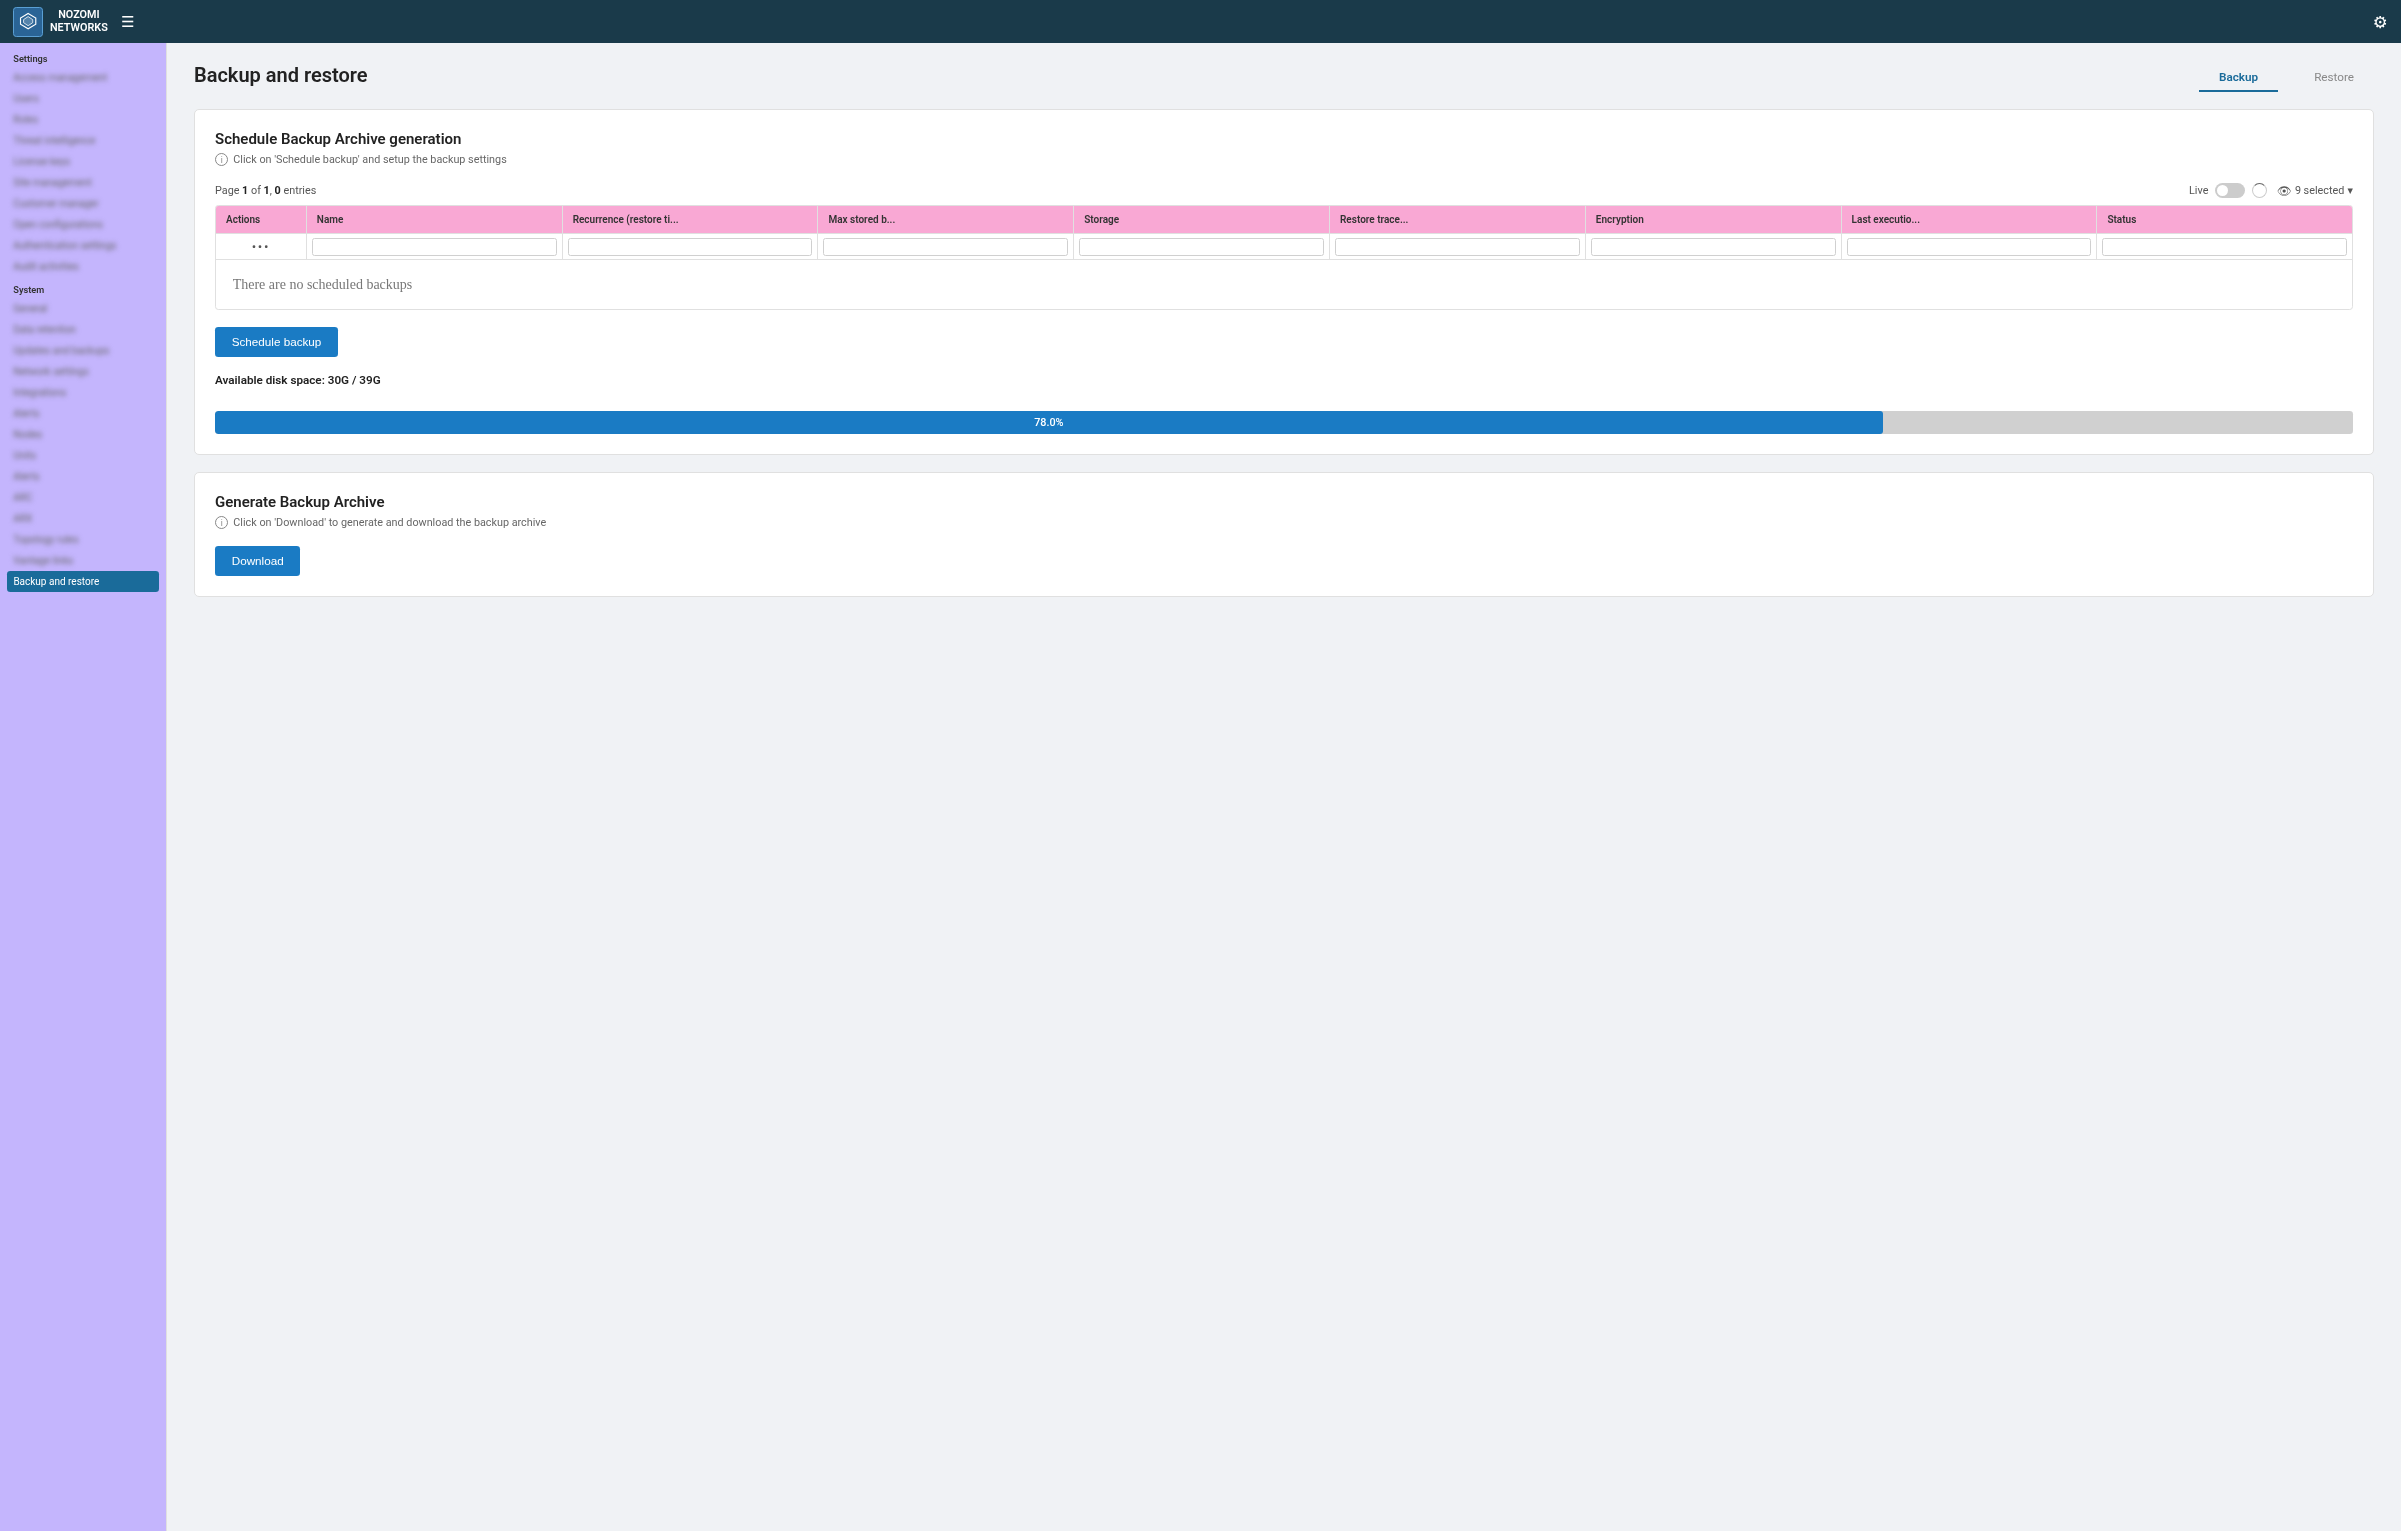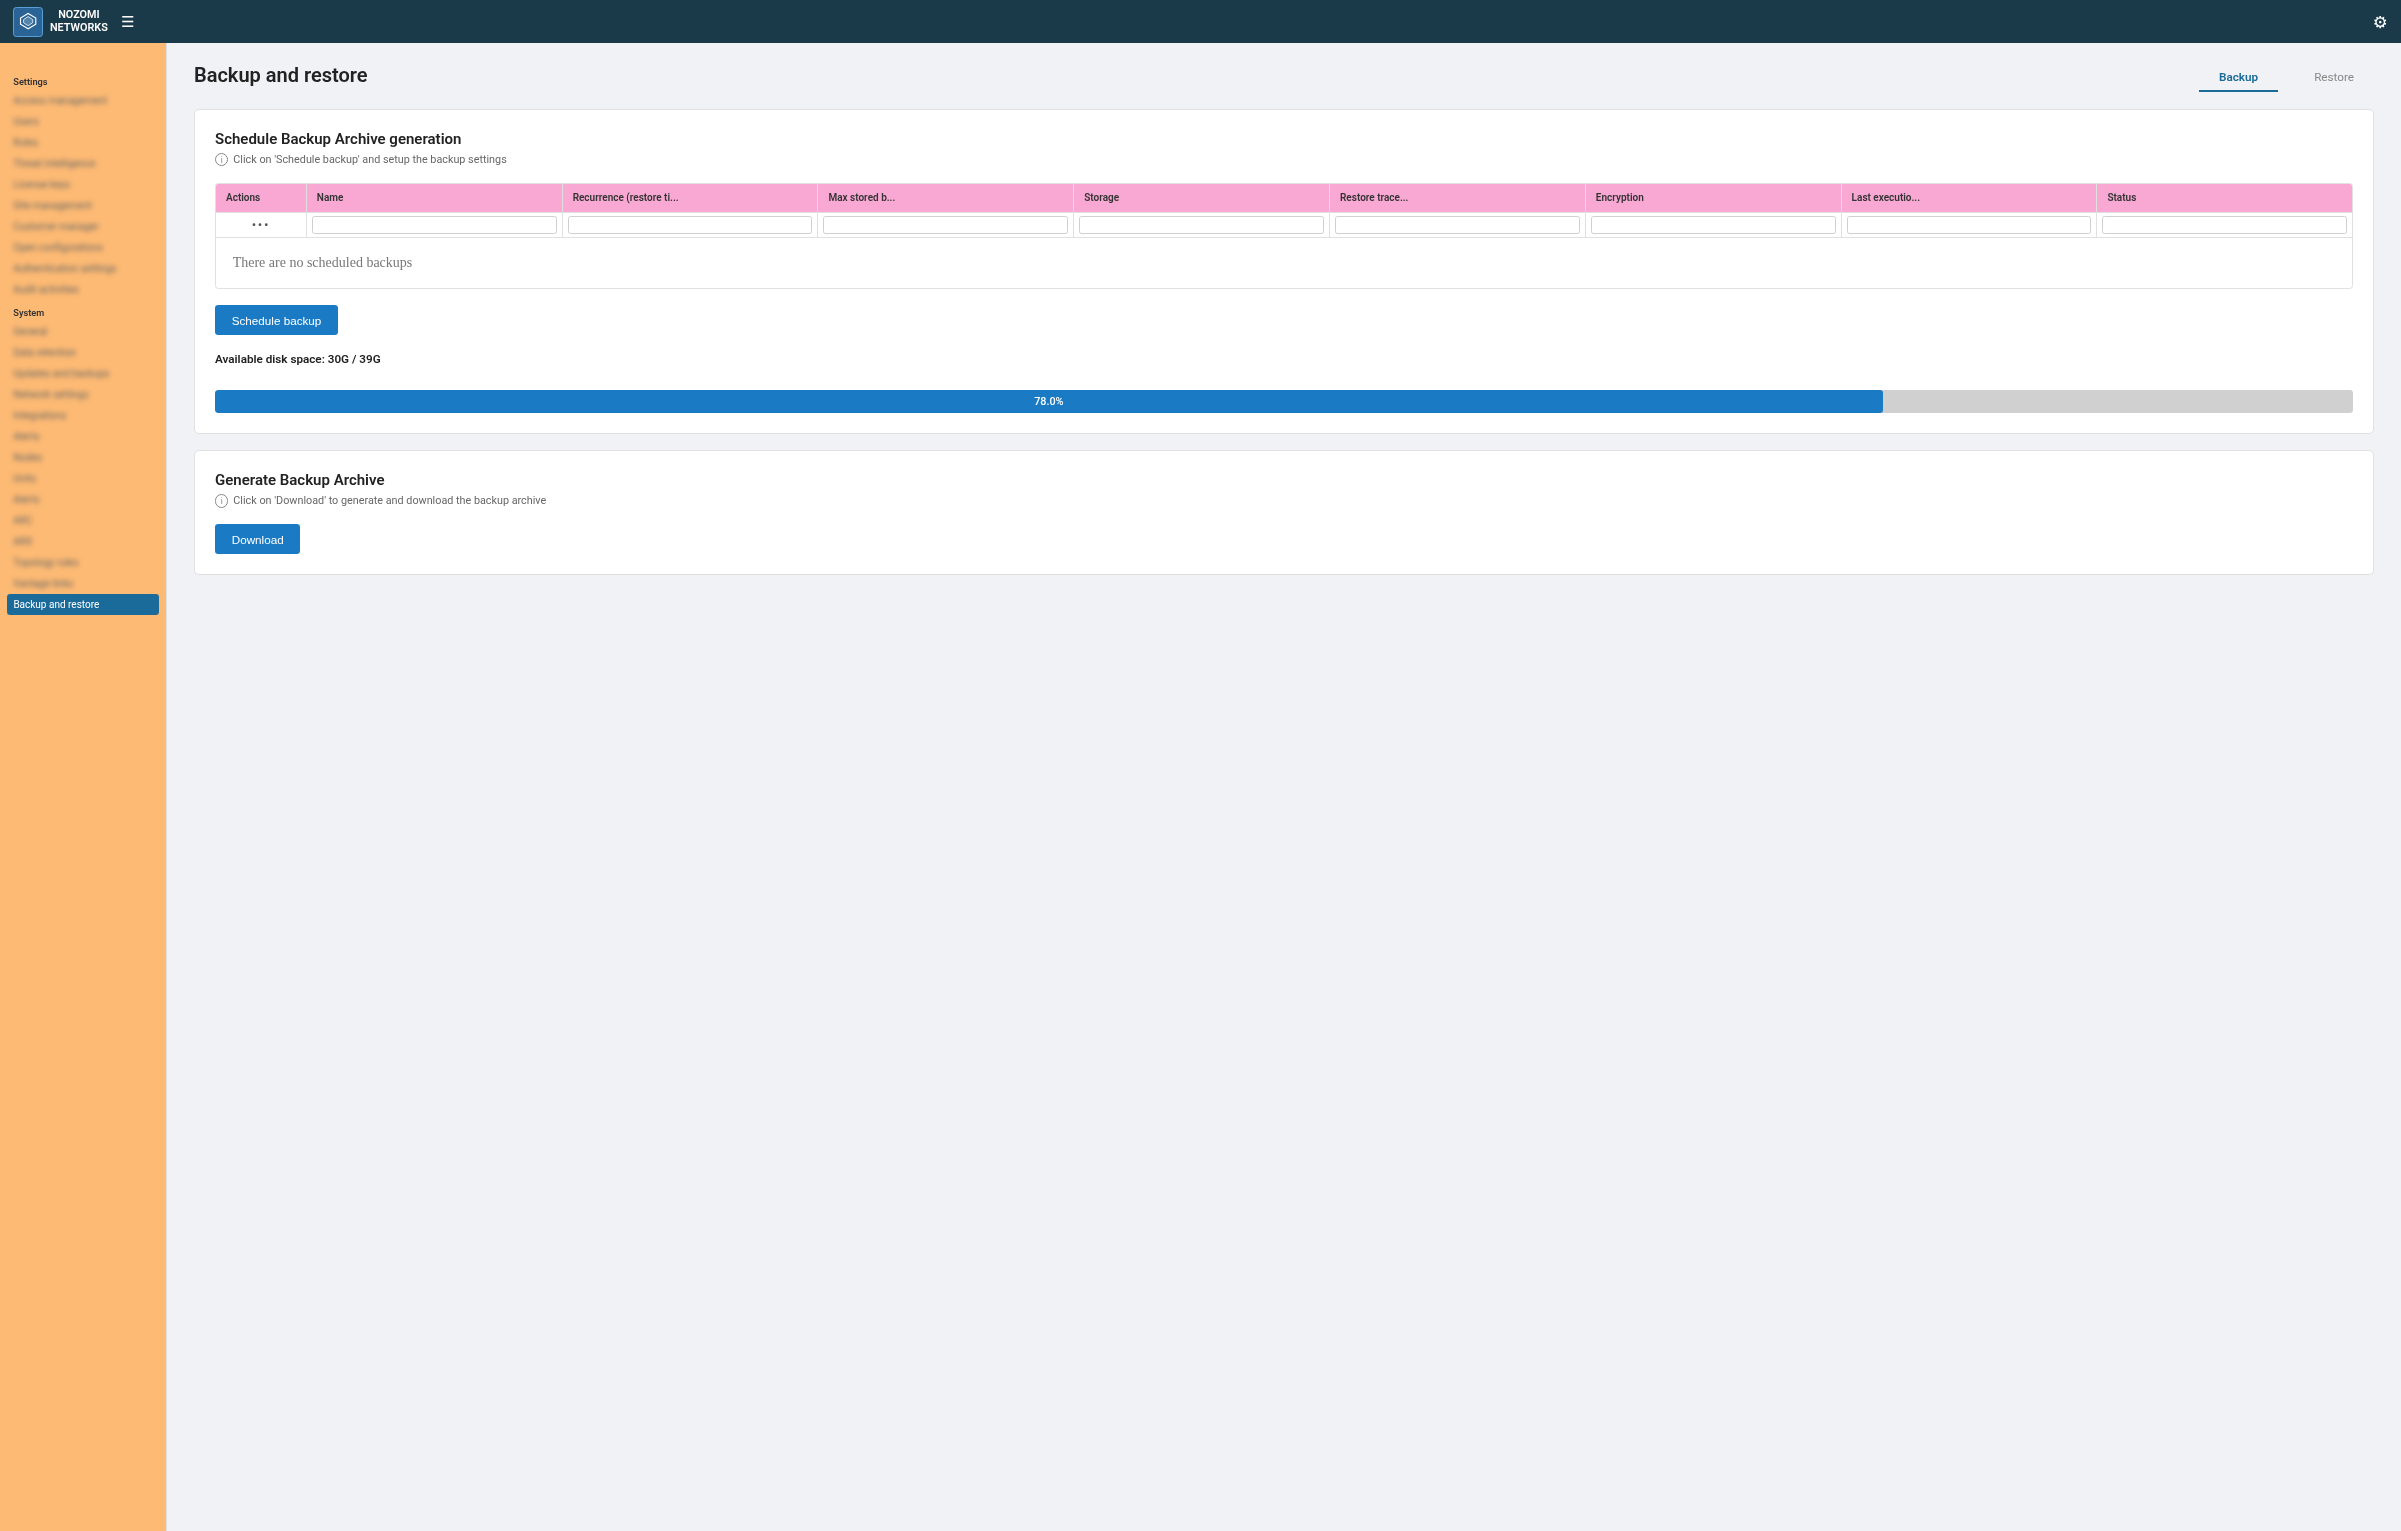--- a/index.html
+++ b/index.html
@@ -30,23 +30,23 @@
     .logo-text { color: white; font-size: 10.8px; font-weight: 600; line-height: 1.2; text-align: center; }
     .hamburger { color: white; cursor: pointer; font-size: 15px; }
     .gear-icon { color: white; cursor: pointer; font-size: 16.7px; }
 
     
     .layout { display: flex; margin-top: 43px; min-height: calc(100vh - 43px); }
 
     
     .sidebar {
       width: 167px;
-      background: #fdba74;
+      background: #c4b5fd;
       min-height: calc(100vh - 43px);
-      padding: 26px 0;
+      padding: 3px 0;
       flex-shrink: 0;
       border-right: 0.8px solid #e0e0e0;
     }
     .sidebar-section-title {
       font-size: 9.2px;
       font-weight: 600;
       color: #333;
       padding: 6.7px 13.3px 3.3px;
       text-transform: none;
     }
@@ -334,20 +334,37 @@
     </div>
 
     <div class="card">
       <div class="card-title">Schedule Backup Archive generation</div>
       <div class="card-subtitle">
         <span class="info-icon">i</span>
         <span>Click on 'Schedule backup' and setup the backup settings</span>
       </div>
 
       
+      <div class="table-controls">
+        <div class="page-info">
+          Page <strong>1</strong> of <strong>1</strong>, <strong>0</strong> entries
+        </div>
+        <div class="right-controls">
+          <div class="live-control">
+            <span>Live</span>
+            <div class="toggle-switch"></div>
+            <div class="spinner"></div>
+          </div>
+          <div class="columns-selector">
+            <span class="eye-icon">👁</span>
+            <span>9 selected</span>
+            <span>▾</span>
+          </div>
+        </div>
+      </div>
 
       
       <div class="table-wrapper">
         <table>
           <thead>
             <tr>
               <th>Actions</th>
               <th>Name</th>
               <th>Recurrence (restore ti...</th>
               <th>Max stored b...</th>

